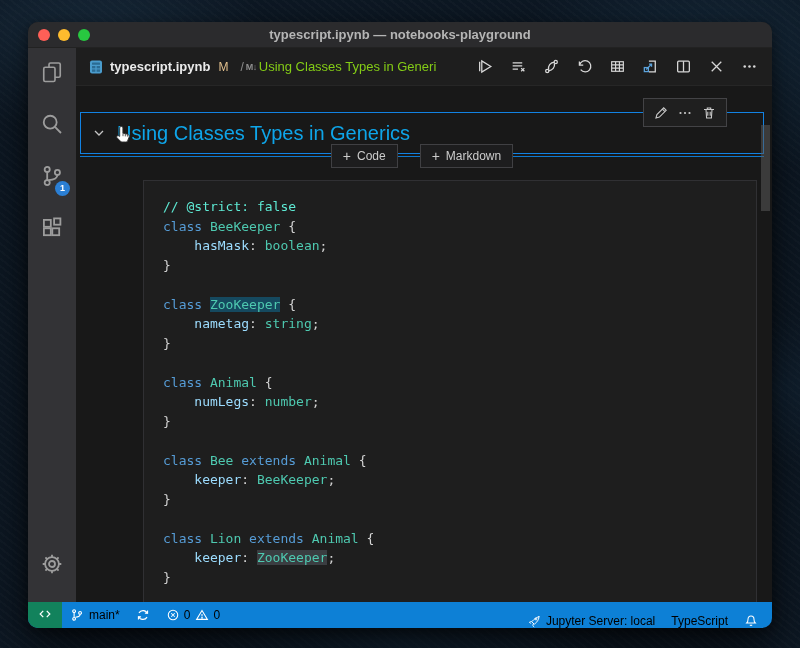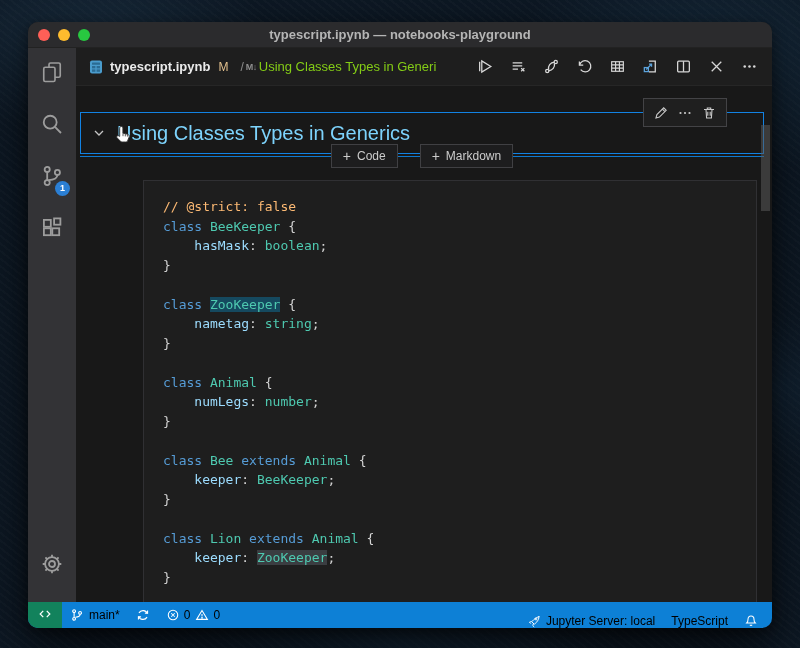--- a/index.html
+++ b/index.html
@@ -57,39 +57,39 @@
   .nb-actions { display:flex; align-items:center; gap:16px; margin-left:4px; }
   .tb-icon { width:17px; height:17px; color:#d7d7d7; cursor:pointer; flex:0 0 auto; }
   .tb-icon svg { width:17px; height:17px; display:block; }
 
   
   .nb-content { position:relative; flex:1; background:#181818; overflow:hidden; }
 
   .md-cell { position:absolute; left:4px; top:26px; width:684px; height:42px;
     border:1px solid #1282e2; background:#181818; display:flex; align-items:center; cursor:pointer; }
   .md-chevron { width:16px; height:16px; color:#c5c5c5; margin:0 10px 0 10px; }
-  .md-heading { font-size:20px; font-weight:500; color:#7dd3fc; white-space:nowrap; }
+  .md-heading { font-size:20px; font-weight:500; color:#0ea5e9; white-space:nowrap; }
 
   .cell-toolbar { position:absolute; right:45px; top:12px; height:29px; display:flex; align-items:center; gap:8px;
     background:#1f1f1f; border:1px solid #434346; padding:0 9px; z-index:5; }
   .cell-tb-icon { width:16px; height:16px; color:#c9c9c9; cursor:pointer; }
   .cell-tb-icon svg { width:16px; height:16px; display:block; }
 
   .insert-row { position:absolute; left:4px; top:57px; width:684px; height:26px; }
   .insert-line { position:absolute; left:0; right:0; top:13px; height:1px; background:#0f7ad0; }
   .insert-buttons { position:absolute; left:0; right:0; top:1px; display:flex; justify-content:center; gap:22px; }
   .insert-btn { position:relative; z-index:2; display:flex; align-items:center; gap:6px; height:24px; padding:0 11px;
     background:#1d1d1e; border:1px solid #404043; color:#cccccc; font-size:12px; cursor:pointer; }
   .plus { font-size:14px; line-height:1; color:#cccccc; }
 
   .code-cell { position:absolute; left:67px; top:94px; width:614px; height:520px;
     background:#1e1e1e; border:1px solid #303033; }
   .code-pane { padding:16px 0 0 19px; font-family:"DejaVu Sans Mono", monospace; font-size:13px; line-height:19.5px; }
   .code-line { white-space:pre; height:19.5px; }
-  .y-cm { color:#fdba74; } .y-kw { color:#569cd6; } .y-cl { color:#4ec9b0; }
+  .y-cm { color:#5eead4; } .y-kw { color:#569cd6; } .y-cl { color:#4ec9b0; }
   .y-pr { color:#9cdcfe; } .y-pl { color:#d4d4d4; }
   .hl-sel { background:#15495f; } .hl-word { background:#3a3d41; }
 
   .nb-scrollbar { position:absolute; right:2px; top:39px; width:9px; height:86px; background:#5a5a5a; opacity:.55; }
 
   .cursor-hand { position:absolute; left:38px; top:39px; width:20px; height:22px; z-index:9; pointer-events:none; }
 
   
   .statusbar { height:26px; flex:0 0 26px; background:#0d80d6; display:flex; align-items:stretch;
     color:#000000; font-size:12px; }

